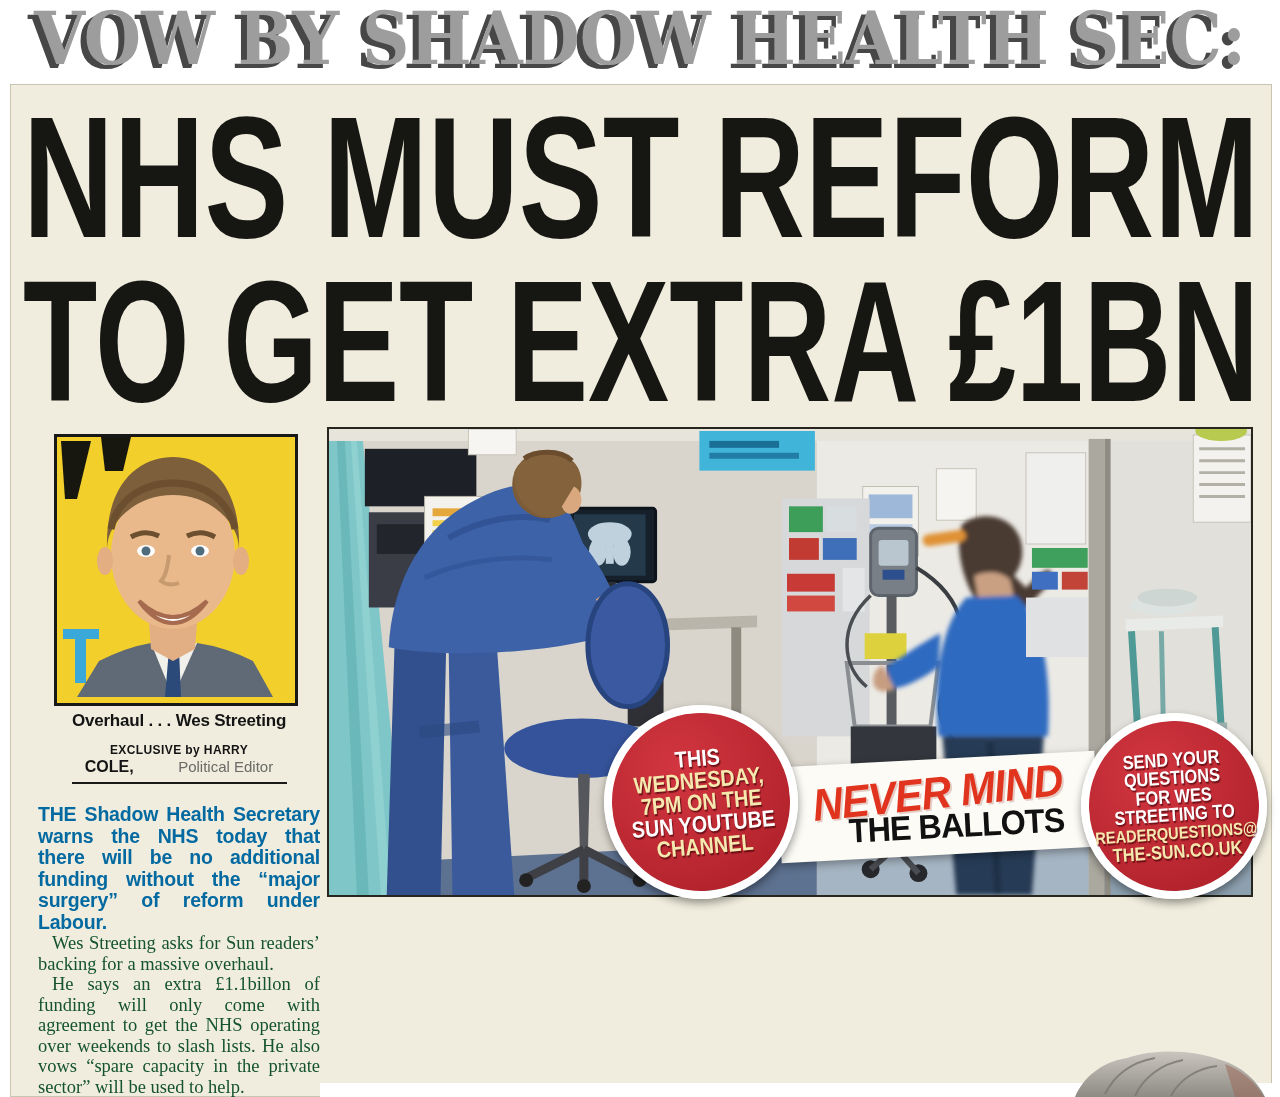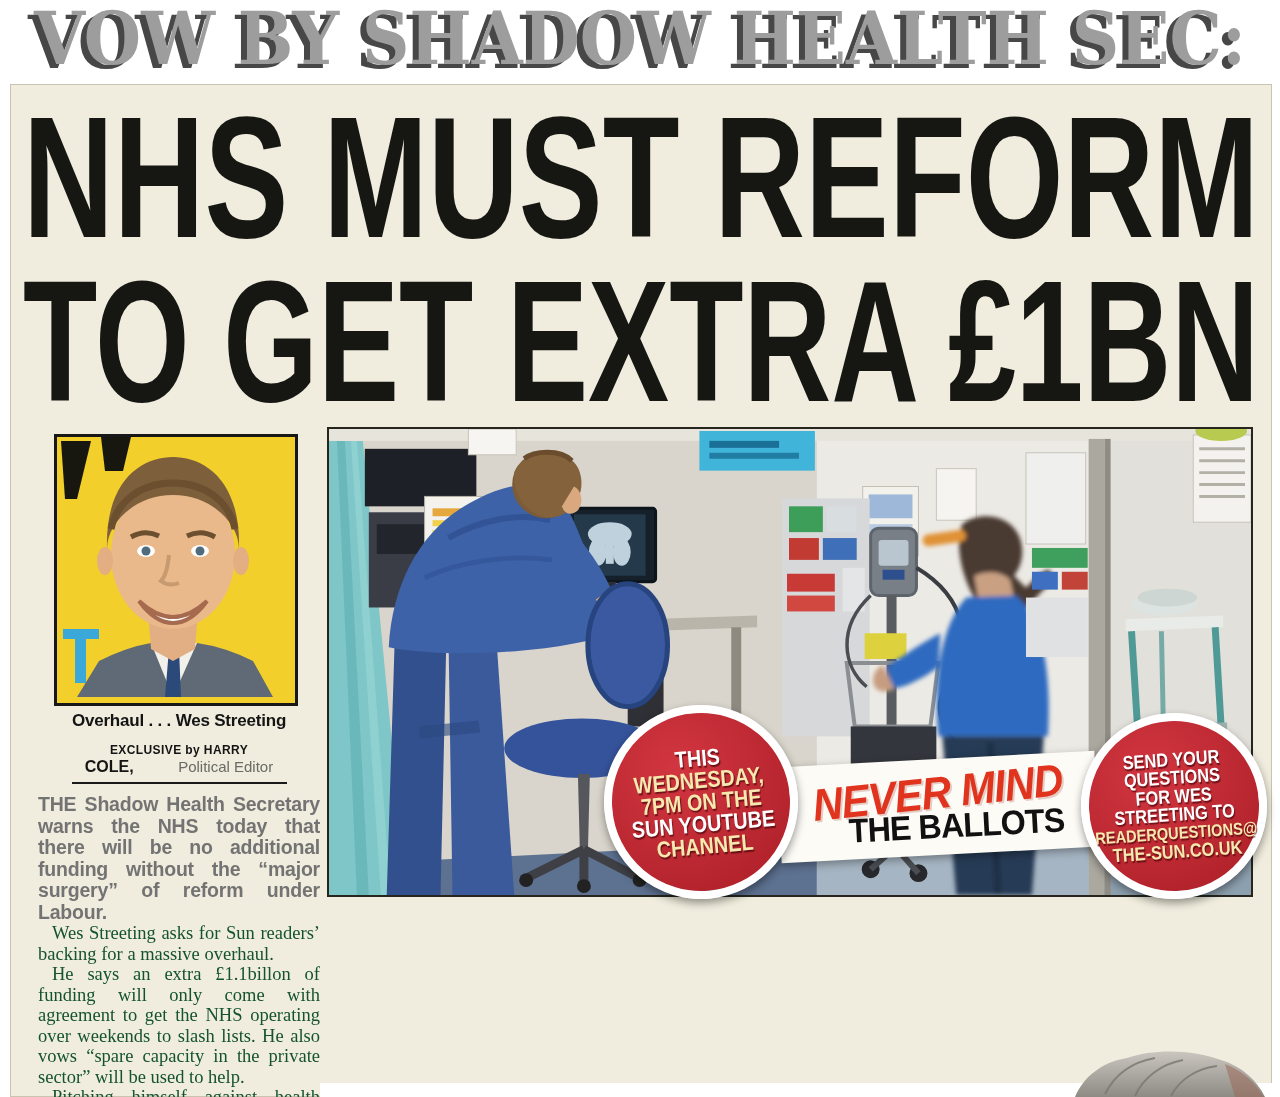--- a/index.html
+++ b/index.html
@@ -22,22 +22,22 @@
   .portrait-frame{width:238px;height:266px;margin-left:16px;border:3px solid #181818;
                   background:#f2cf2a;overflow:hidden;}
   .caption{font-weight:bold;font-size:17px;text-align:center;margin-top:5px;color:#141414;
            letter-spacing:-0.2px;}
   .byline{margin-top:12px;text-align:center;color:#141414;}
   .byline-l1{font-weight:bold;font-size:12px;letter-spacing:.4px;}
   .byline-l2{font-size:16px;margin-top:1px;}
   .byline-name{font-weight:bold;}
   .byline-role{color:#6a6a66;font-size:15px;margin-left:40px;}
   .byline-rule{width:215px;height:2px;background:#1a1a1a;margin:6px auto 0;}
-  .intro{margin:10px 0 0;font-weight:bold;font-size:19.5px;line-height:21.5px;
-         text-align:justify;color:#737373;letter-spacing:-0.2px;}
+  .intro{margin:20px 0 0;font-weight:bold;font-size:19.5px;line-height:21.5px;
+         text-align:justify;color:#0369a1;letter-spacing:-0.2px;}
   .body-p{margin:0;font-family:"Liberation Serif",serif;font-size:18.5px;line-height:20.5px;
           text-align:justify;color:#14532d;text-indent:14px;}
   
   .photo-wrap{position:absolute;left:327px;top:427px;width:926px;height:470px;z-index:3;}
   .scene{display:block;width:926px;height:470px;border:2px solid #26261f;box-sizing:border-box;}
   
   .badge{position:absolute;border-radius:50%;
          background:radial-gradient(circle at 38% 30%,#d23640,#b3232c 78%);
          border:8px solid #ffffff;box-shadow:0 4px 9px rgba(0,0,0,.4);
          display:flex;flex-direction:column;justify-content:center;align-items:center;

